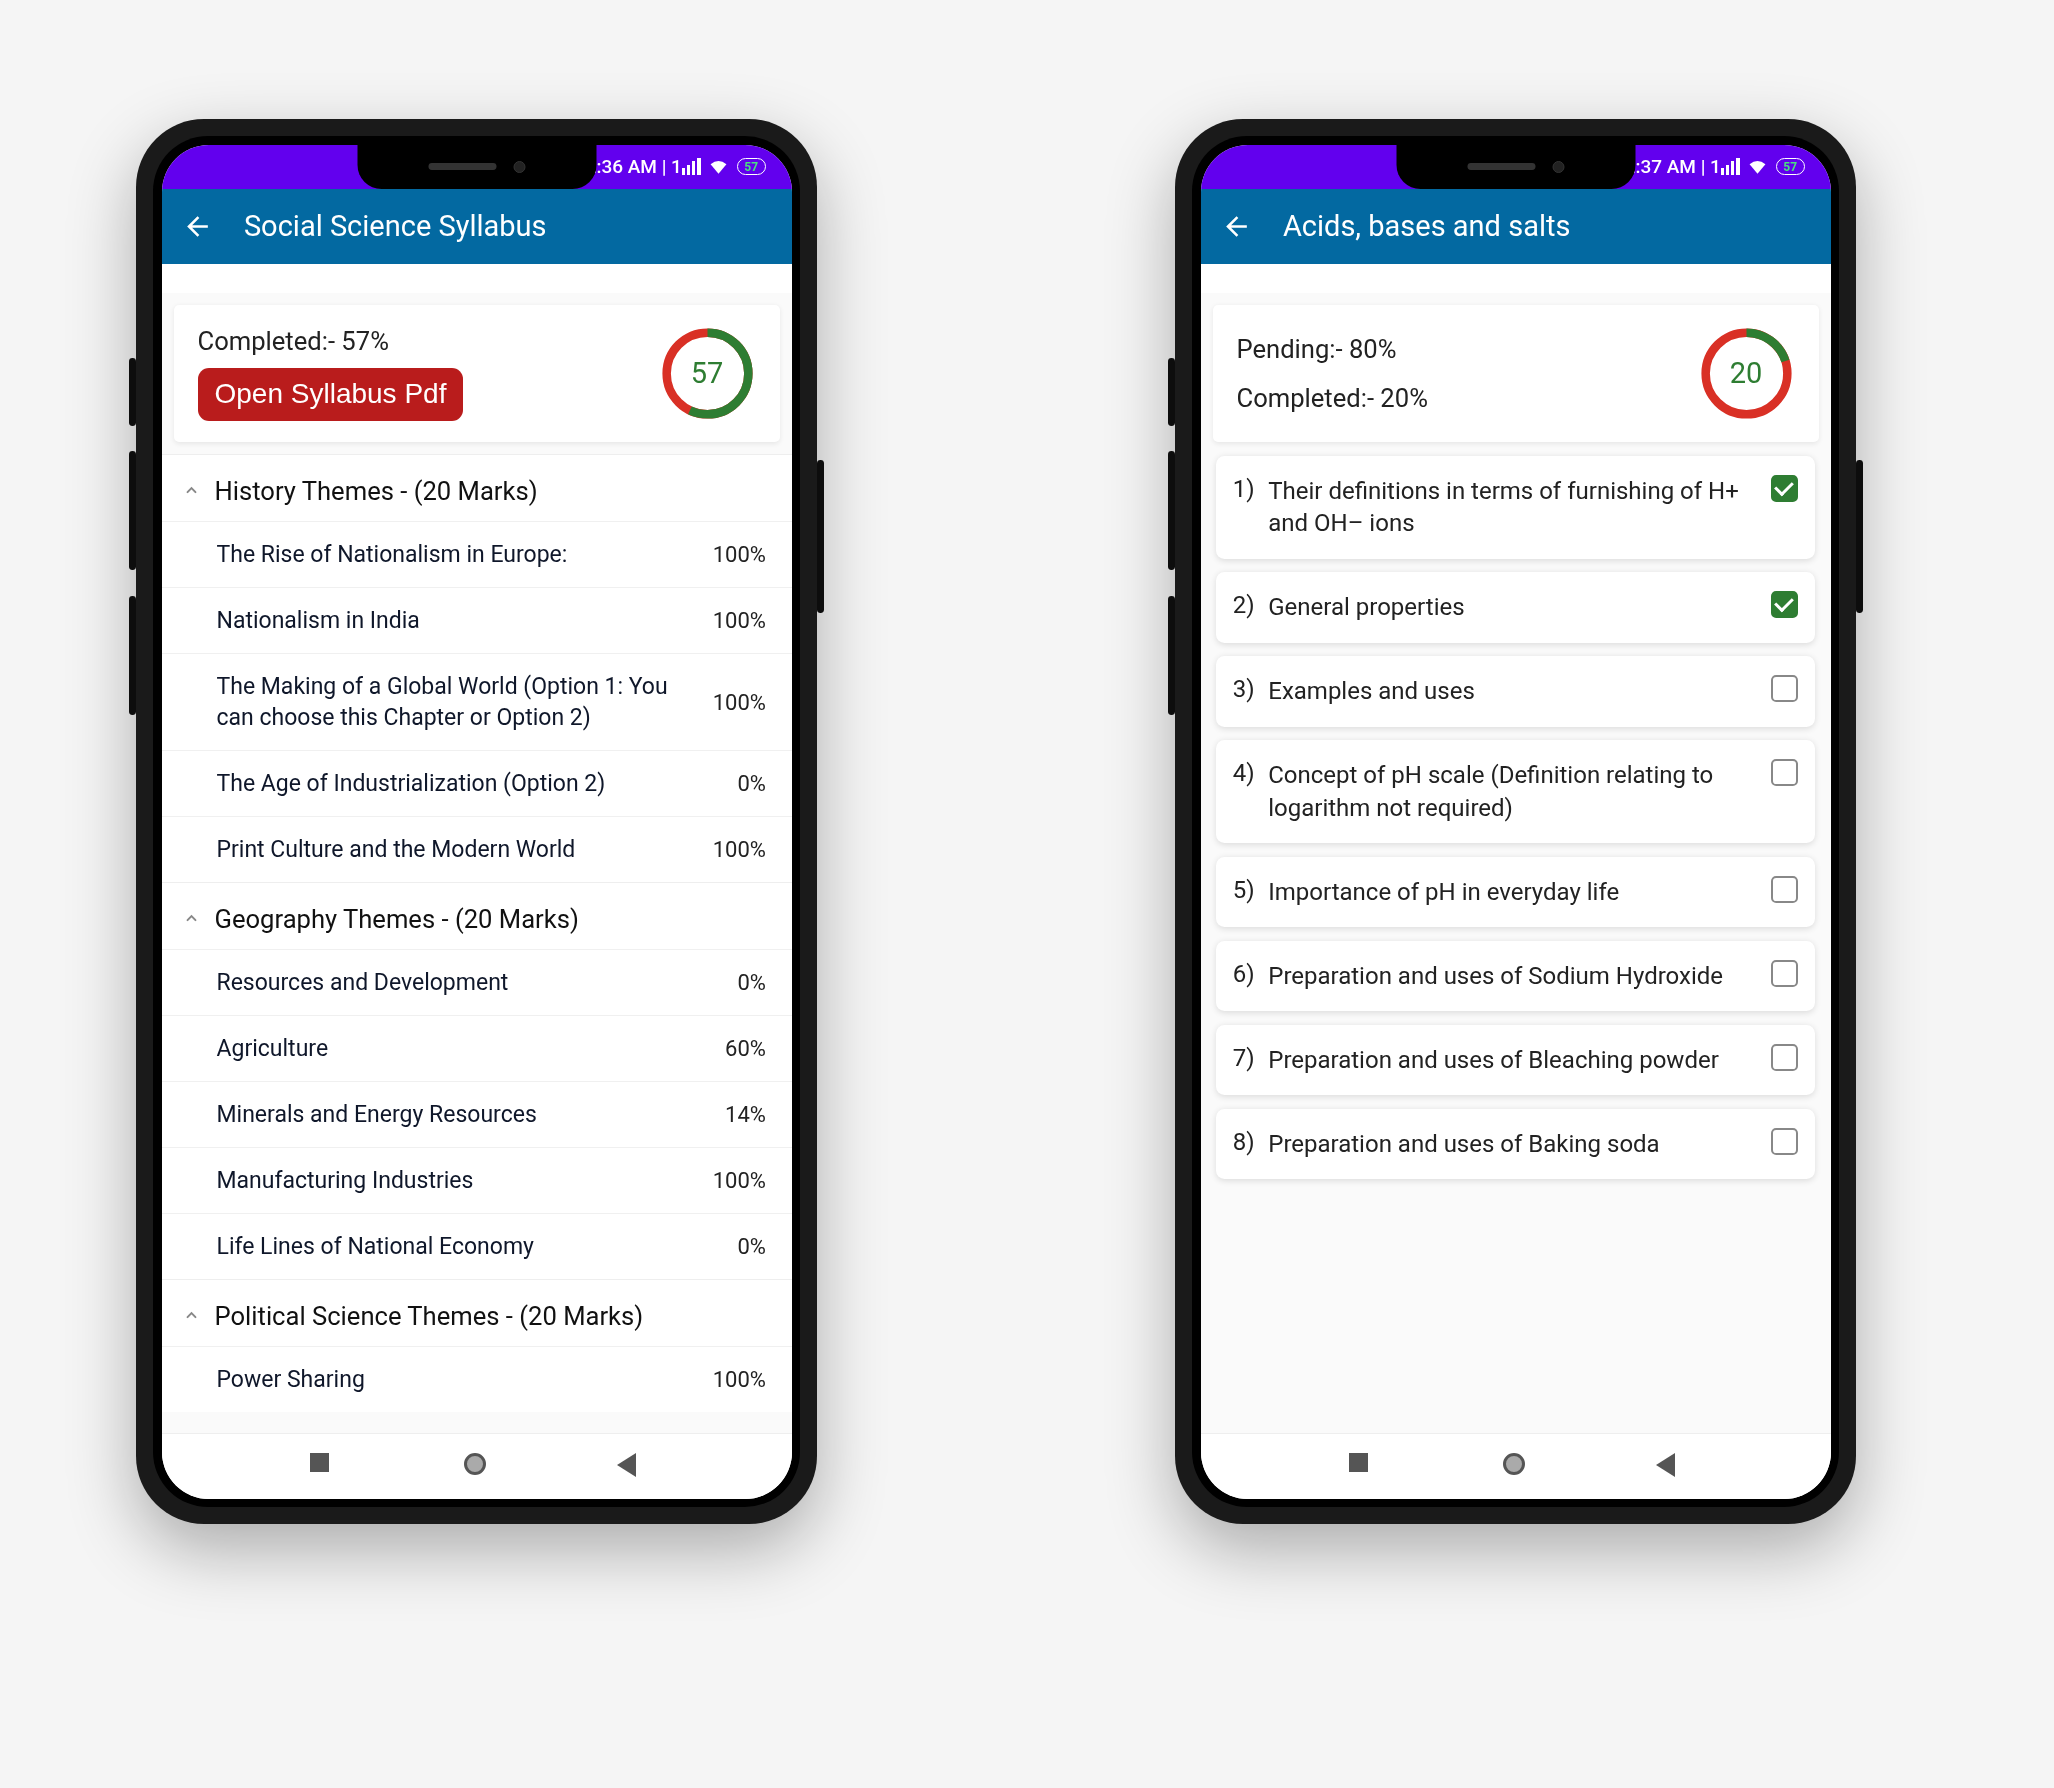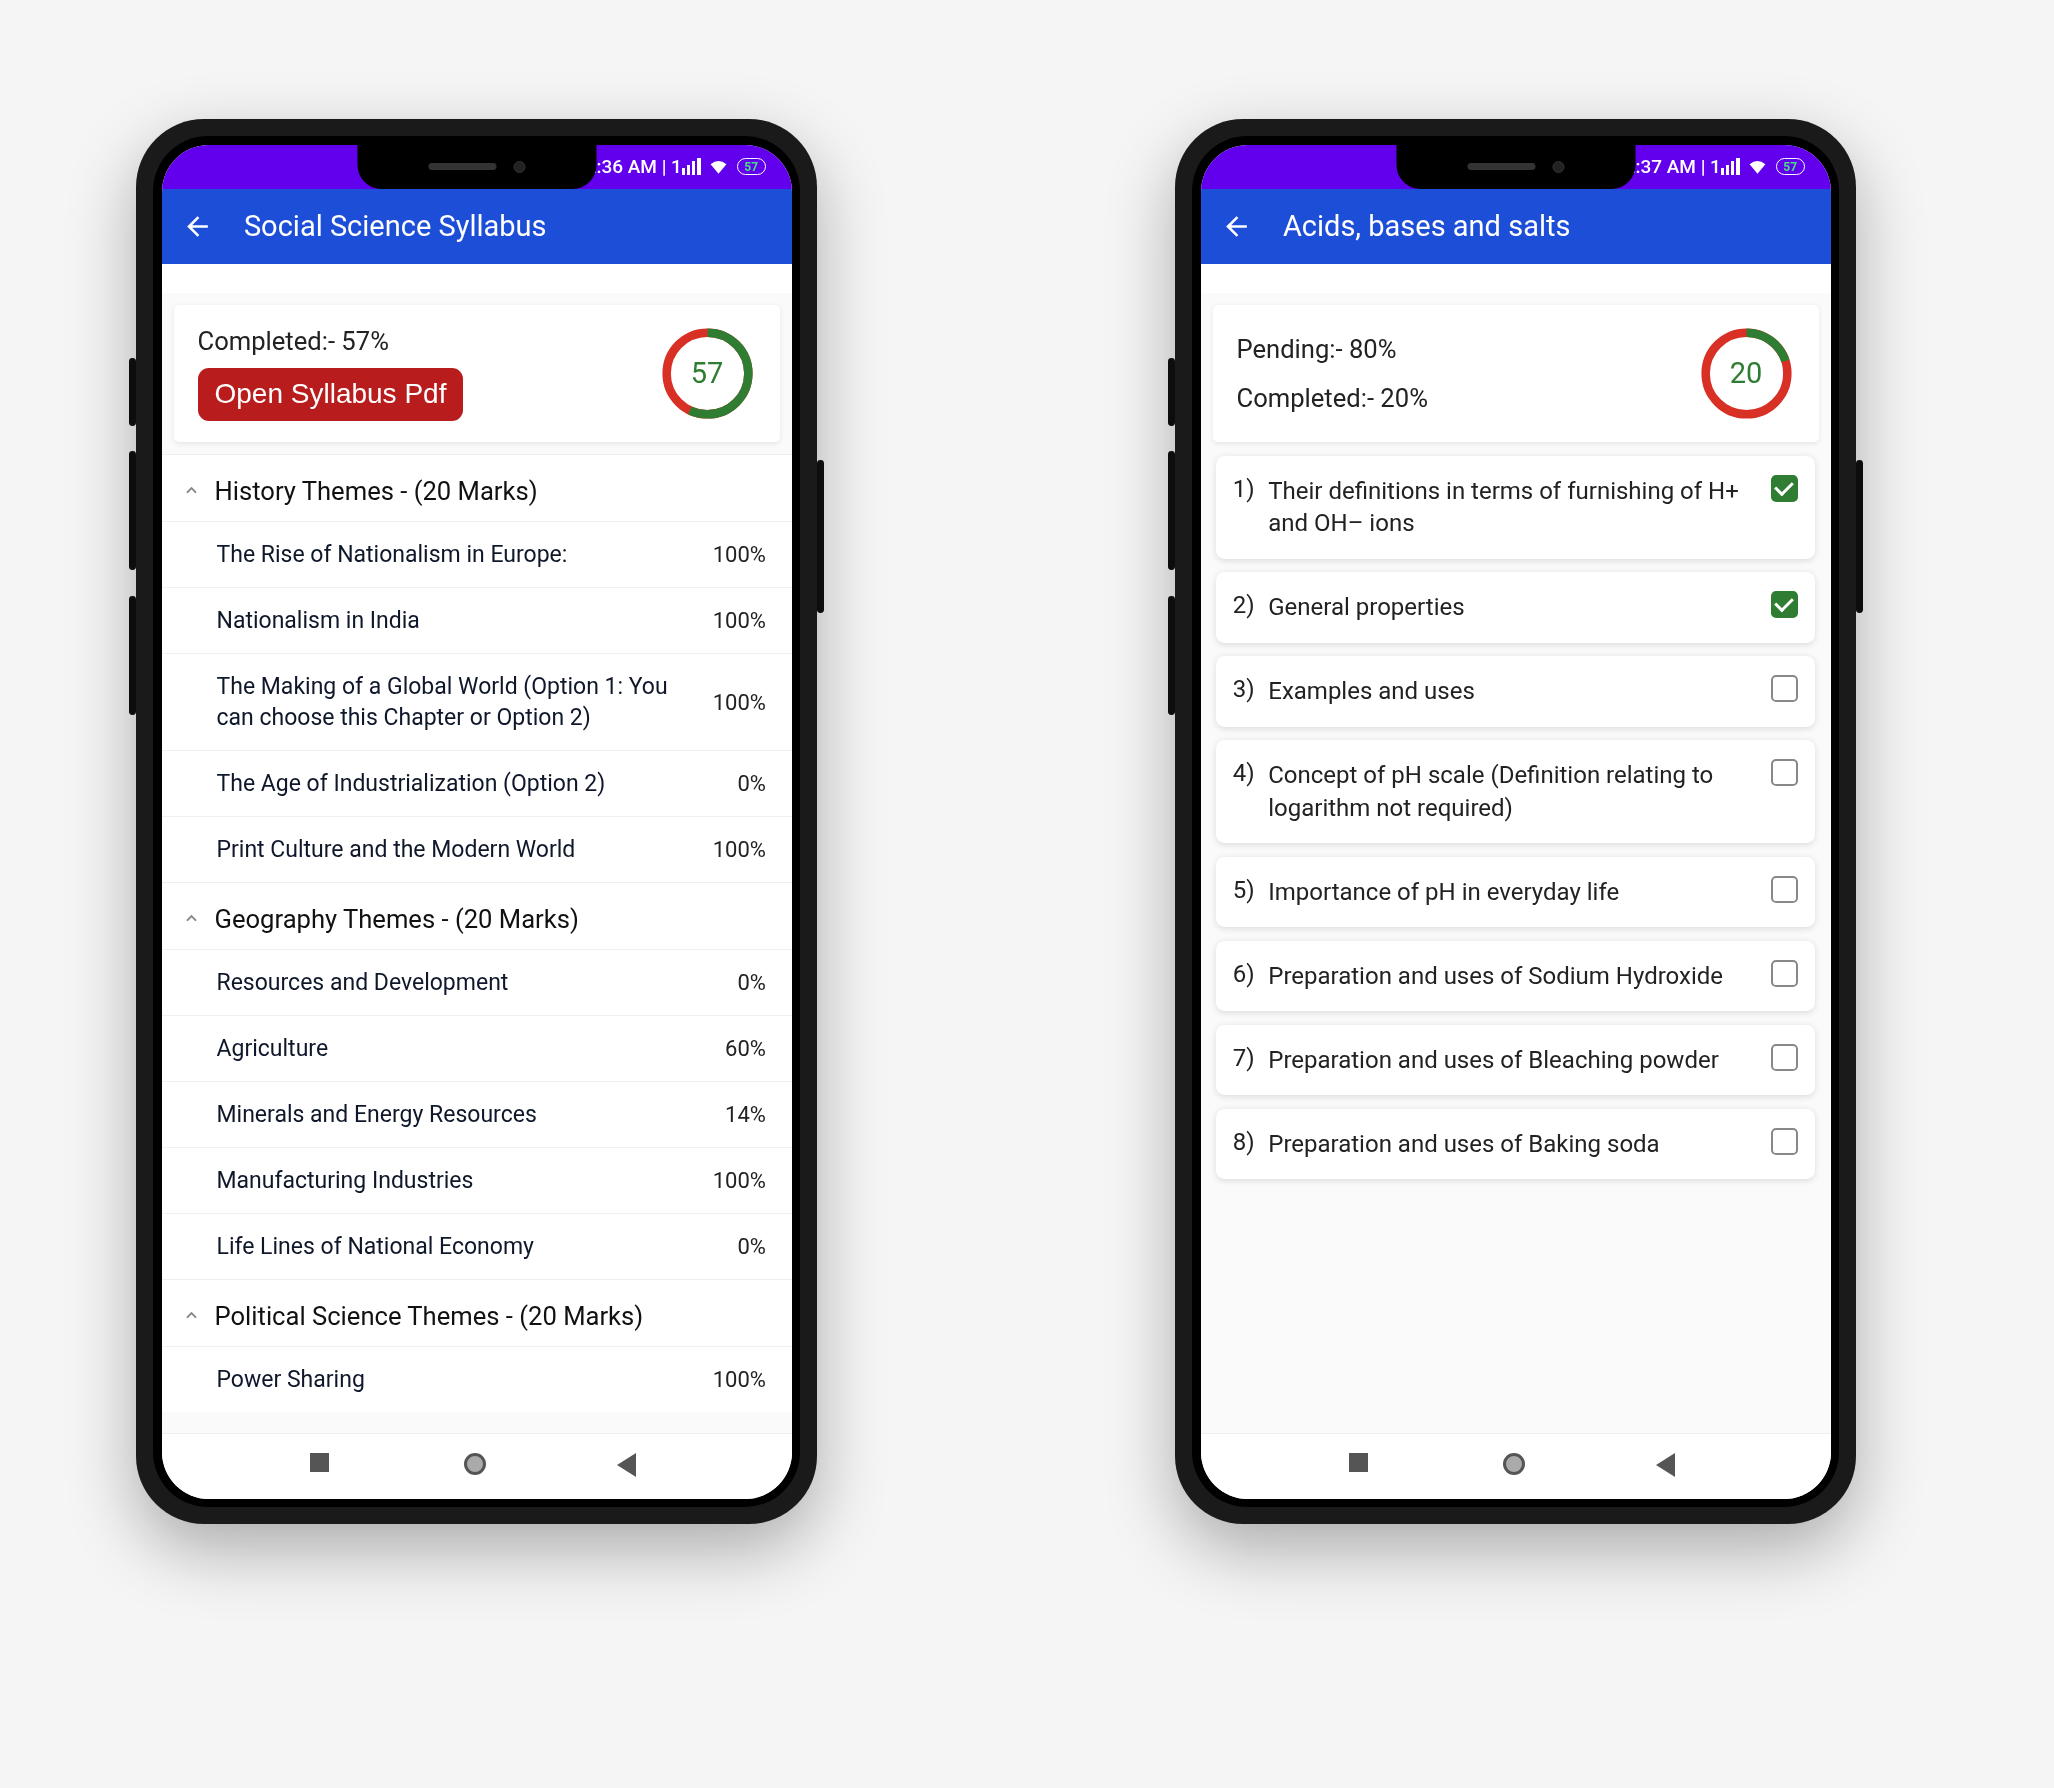--- a/index.html
+++ b/index.html
@@ -91,21 +91,21 @@
   .battery-pill {
     border: 1.7px solid #fff;
     border-radius: 8.5px;
     padding: 0.9px 6.8px;
     font-size: 12px;
     color: #4ade80;
     font-weight: 700;
   }
   .app-bar {
     height: 75px;
-    background: #1d4ed8;
+    background: #0369a1;
     display: flex;
     align-items: center;
     padding: 0 20.4px;
     gap: 31px;
     color: #fff;
   }
   .back-arrow { width: 31px; height: 31px; cursor: pointer; }
   .app-title { font-size: 29px; font-weight: 400; }
   .content {
     flex: 1;

